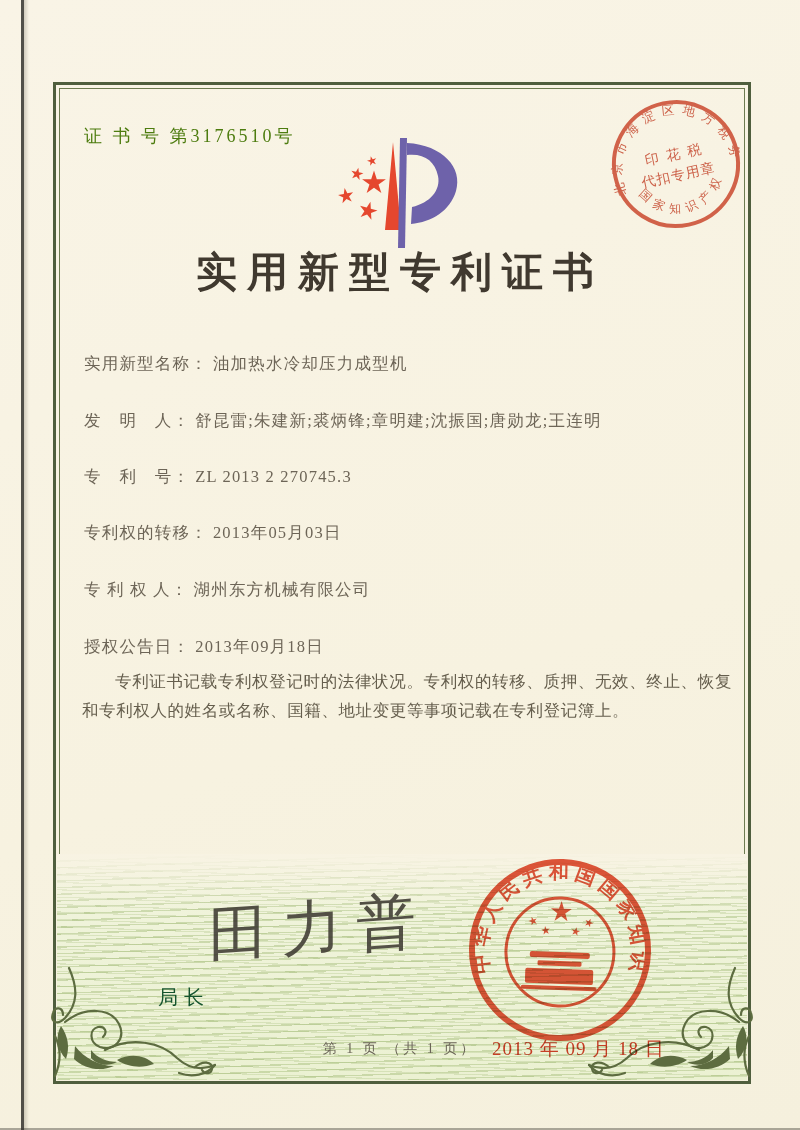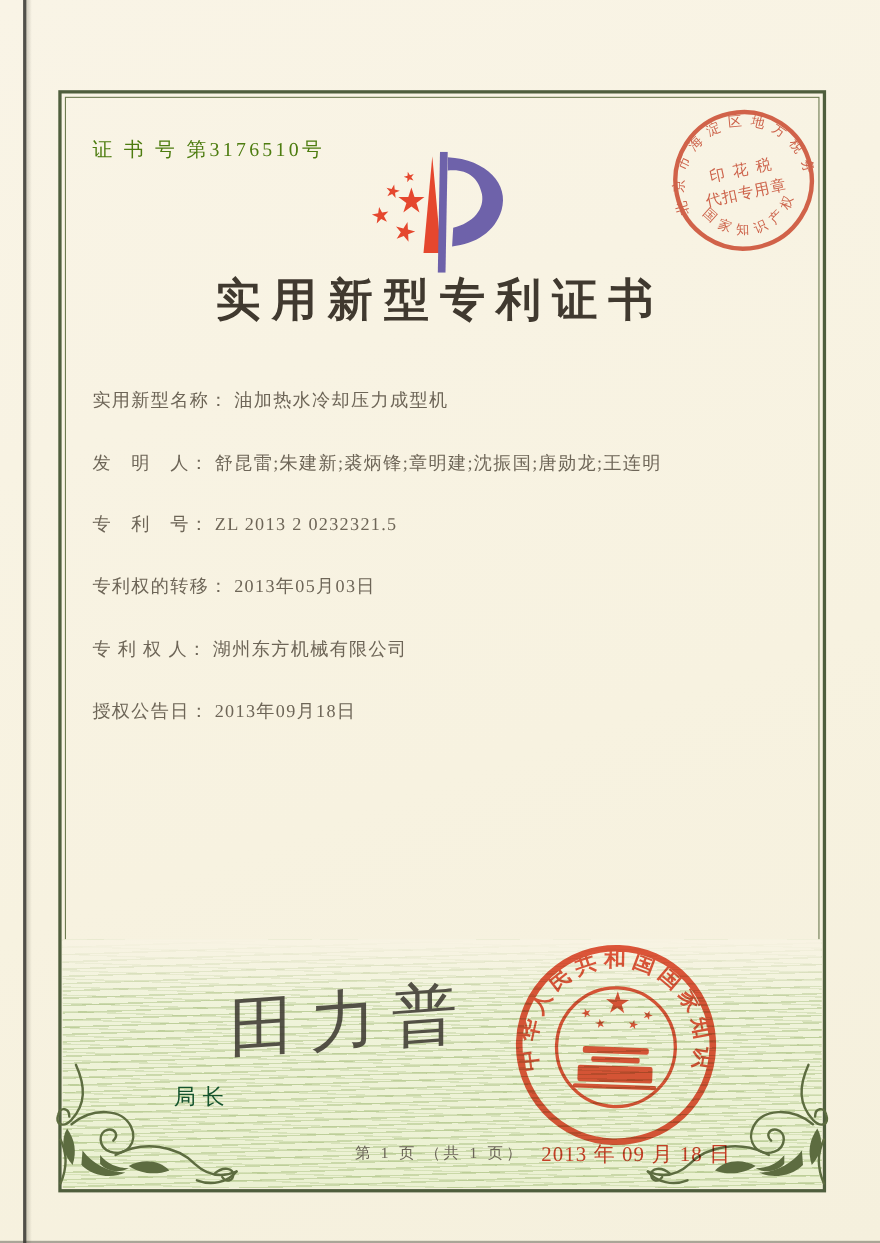--- a/index.html
+++ b/index.html
@@ -101,34 +101,35 @@
 </svg>
 
 <div class="fields">
   <div class="field-row fr0">
     <span class="lbl">实用新型名称：</span><span class="val">油加热水冷却压力成型机</span>
   </div>
   <div class="field-row fr1">
     <span class="lbl">发　明　人：</span><span class="val">舒昆雷;朱建新;裘炳锋;章明建;沈振国;唐勋龙;王连明</span>
   </div>
   <div class="field-row fr2">
-    <span class="lbl">专　利　号：</span><span class="val">ZL 2013 2 0232321.5</span>
+    <span class="lbl">专　利　号：</span><span class="val">ZL 2013 2 270745.3</span>
   </div>
   <div class="field-row fr3">
     <span class="lbl">专利权的转移：</span><span class="val">2013年05月03日</span>
   </div>
   <div class="field-row fr4">
     <span class="lbl">专 利 权 人：</span><span class="val">湖州东方机械有限公司</span>
   </div>
   <div class="field-row fr5">
     <span class="lbl">授权公告日：</span><span class="val">2013年09月18日</span>
   </div>
 </div>
 
 <div class="body-text">
+  <p>专利证书记载专利权登记时的法律状况。专利权的转移、质押、无效、终止、恢复和专利权人的姓名或名称、国籍、地址变更等事项记载在专利登记簿上。</p>
 </div>
 
 <div class="frame">
   <div class="frame-inner"></div>
   <div class="band">
     <div class="band-fade"></div>
   </div>
   <svg class="corner corner-left" viewBox="0 0 178 128">
     <g stroke="#5d6c40" fill="none" stroke-width="2.2" stroke-linecap="round">
       <path d="M22,2 C31,22 31,38 18,52 C10,60 3,56 6,47 C8,40 16,41 16,49"></path>

